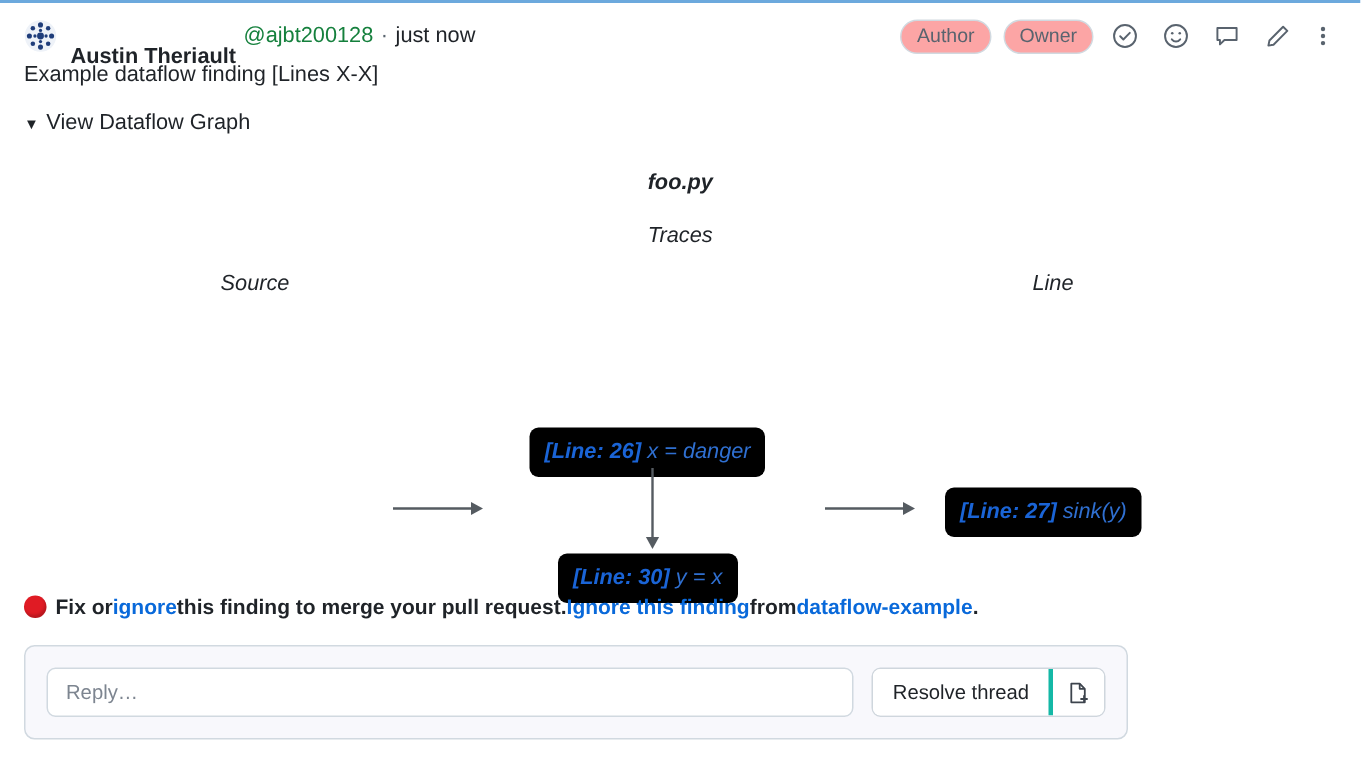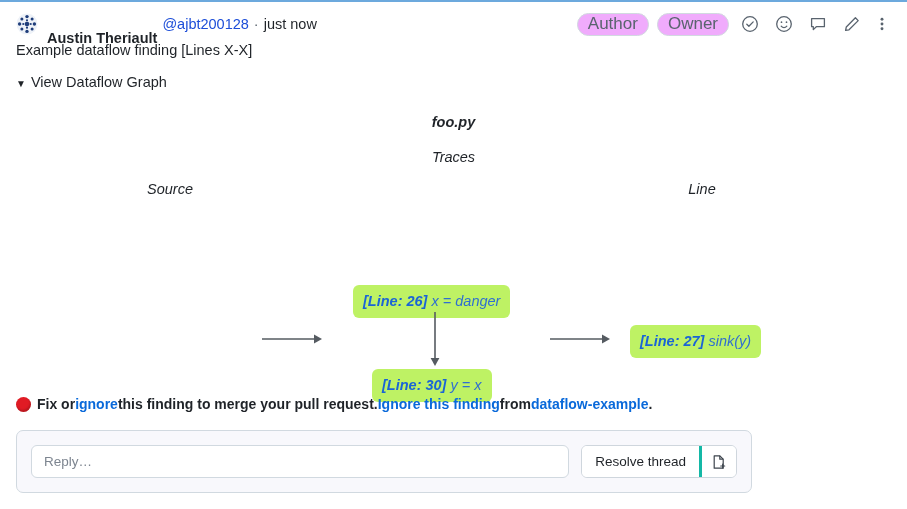--- a/index.html
+++ b/index.html
@@ -38,21 +38,21 @@
   .author-name {
     font-weight: bold;
     font-size: 14.5px;
     color: #1f2328;
     margin-right: 5px;
     white-space: nowrap;
     margin-top: 28px;
   }
   .author-handle {
     font-size: 14.5px;
-    color: #1d4ed8;
+    color: #15803d;
     white-space: nowrap;
   }
   .meta-sep {
     font-size: 14.5px;
     color: #59636e;
     margin: 0 5px;
   }
   .timestamp {
     font-size: 14.5px;
     color: #1f2328;
@@ -60,25 +60,25 @@
   }
   .header-spacer { flex: 1 1 auto; }
   .header-actions {
     display: flex;
     align-items: center;
     gap: 8px;
   }
   .badge {
     border: 1px solid #d1d9e0;
     border-radius: 999px;
-    font-size: 17px;
+    font-size: 13px;
     color: #59636e;
     padding: 2px 10px 3px 10px;
     line-height: 16px;
-    background: #f0abfc;
+    background: #fca5a5;
     white-space: nowrap;
   }
   .icon-btn {
     width: 26px; height: 26px;
     display: flex; align-items: center; justify-content: center;
     color: #59636e;
     cursor: pointer;
     background: transparent;
     border: none;
     padding: 0;
@@ -134,21 +134,21 @@
     font-size: 14.5px;
     color: #1f2328;
     text-align: center;
     white-space: nowrap;
   }
   .label-source { left: 105px; width: 130px; top: 74px; }
   .label-sink   { left: 637px; width: 130px; top: 74px; }
 
   .node {
     position: absolute;
-    background: #bef264;
+    background: #000000;
     border-radius: 6px;
     padding: 6px 10px 7px 10px;
     font-size: 14.5px;
     color: #2f6fd0;
     white-space: nowrap;
     line-height: 20px;
   }
   .node .ln {
     font-weight: bold;
     color: #1a64d6;

